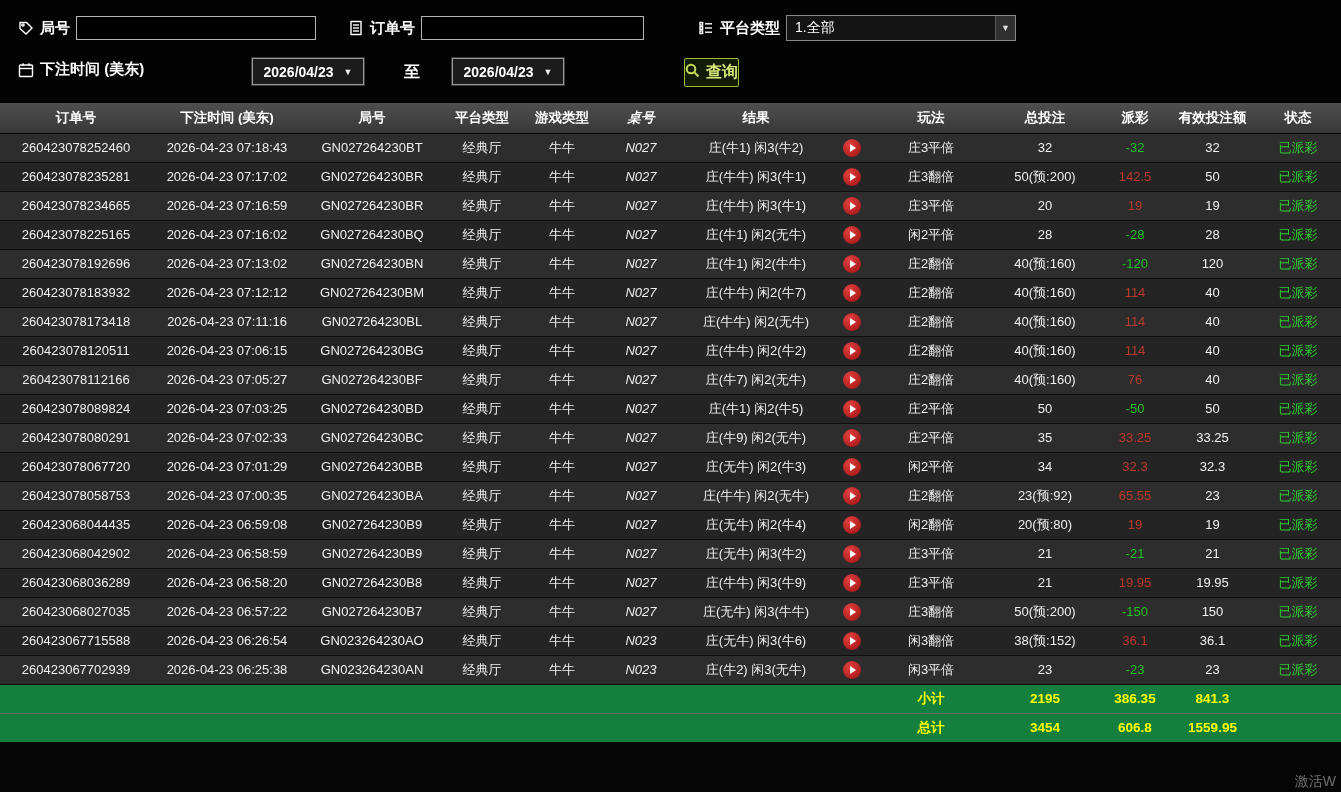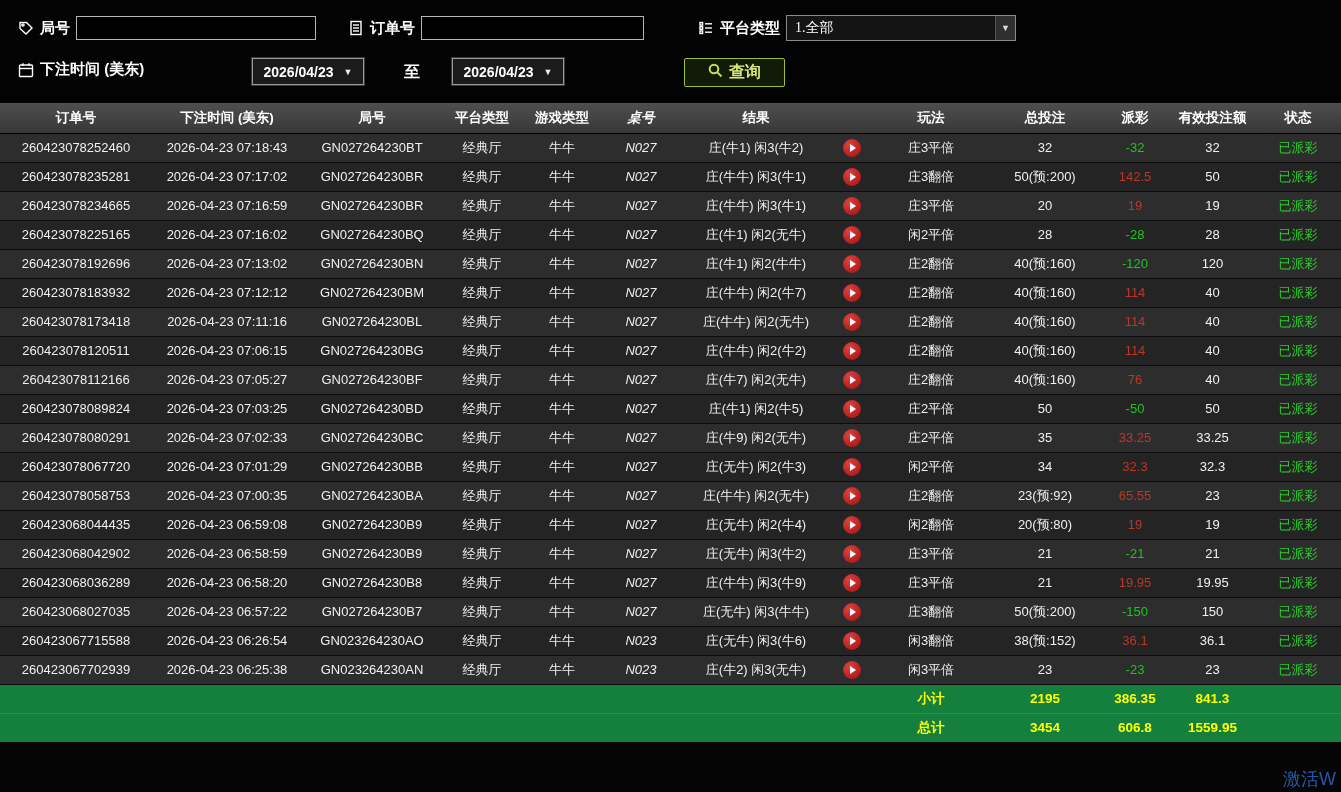--- a/index.html
+++ b/index.html
@@ -33,39 +33,39 @@
     font-size:13px;padding:0 6px;outline:none;
   }
   .g-round{left:18px;top:16px;}
   .g-round .txtinput{width:240px;}
   .g-order{left:348px;top:16px;}
   .g-order .txtinput{width:223px;}
   .g-platform{left:698px;top:15px;}
   .selectbox{
     width:230px;height:26px;background:#141414;border:1px solid #8a8a8a;
     display:flex;align-items:center;justify-content:space-between;
-    padding-left:8px;font-size:14px;color:#fff;cursor:pointer;font-family:Liberation Serif, serif;
+    padding-left:8px;font-size:14px;color:#fff;cursor:pointer;
   }
   .selectbox .arrow{
     width:20px;height:100%;background:#2f2f2f;border-left:1px solid #555;
     display:flex;align-items:center;justify-content:center;font-size:9px;color:#ddd;
   }
   .g-timelabel{left:18px;top:60px;}
   .datebox{
     position:absolute;width:112px;height:27px;background:#1b1b1b;
     border:1px solid #9a9a9a;box-shadow:0 0 0 1px #3a3a3a;
     display:flex;align-items:center;justify-content:center;gap:10px;
     font-size:14px;font-weight:bold;color:#fff;cursor:pointer;
   }
   .datebox .arrow{font-size:9px;color:#eee;}
   .date-from{left:252px;top:58px;}
   .date-to{left:452px;top:58px;}
   .to-label{position:absolute;left:404px;top:62px;font-size:16px;font-weight:bold;color:#fff;}
   .search-btn{
-    position:absolute;left:684px;top:58px;height:29px;padding:0 23px;
+    position:absolute;left:684px;top:58px;height:29px;padding:0 0;
     background:#121a08;border:1px solid var(--accent);
     color:#d8e87a;display:flex;align-items:center;gap:6px;
     font-size:16px;font-weight:bold;cursor:pointer;border-radius:2px;
   }
   
   table{width:1341px;border-collapse:collapse;table-layout:fixed;}
   thead th{
     height:30px;background:linear-gradient(var(--header-top),var(--header-bot));
     color:#fff;font-size:13.5px;font-weight:bold;text-align:center;
     border-bottom:1px solid #000;overflow:hidden;white-space:nowrap;
@@ -102,22 +102,22 @@
     width:0;height:0;border-left:6px solid #fff;
     border-top:4px solid transparent;border-bottom:4px solid transparent;
     margin-left:2px;
   }
   tfoot td{
     height:29px;background:#15803d;border-top:1px solid #6a6a6a;text-align:center;
   }
   tfoot .tlabel,tfoot .tval{color:var(--yellow);font-weight:bold;font-size:13.5px;}
   
   .watermark{
-    position:absolute;right:5px;bottom:1px;color:#3b82f6;opacity:.65;
-    font-size:18px;pointer-events:none;
+    position:absolute;right:5px;bottom:1px;color:#a3a3a3;opacity:.65;
+    font-size:14px;pointer-events:none;
   }
   svg.lineicon{stroke:#fff;fill:none;stroke-width:1.4;}
 </style>
 </head>
 <body>
 
 <div class="filters">
 
   <div class="fgroup g-round">
     <span class="ficon">

